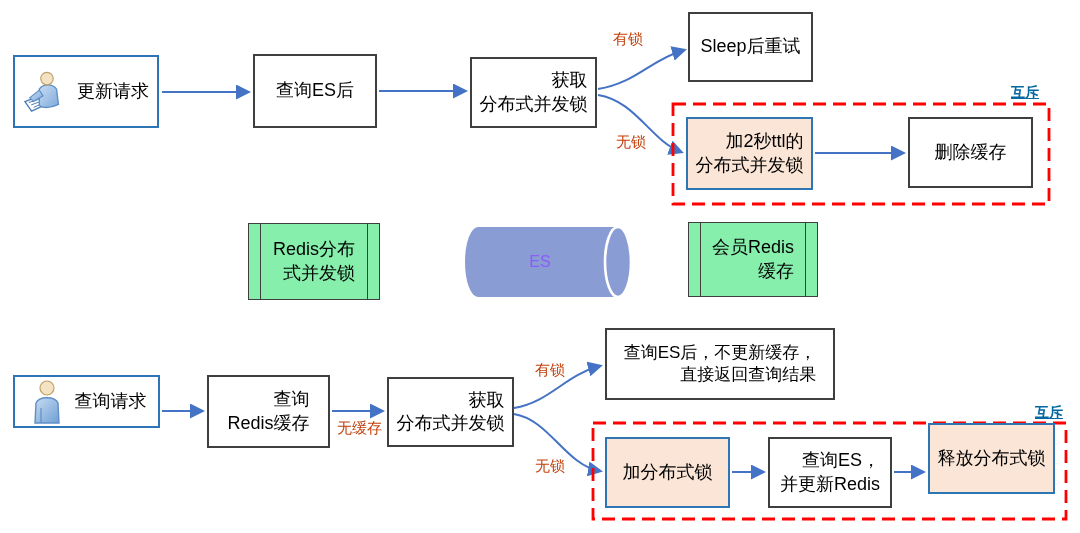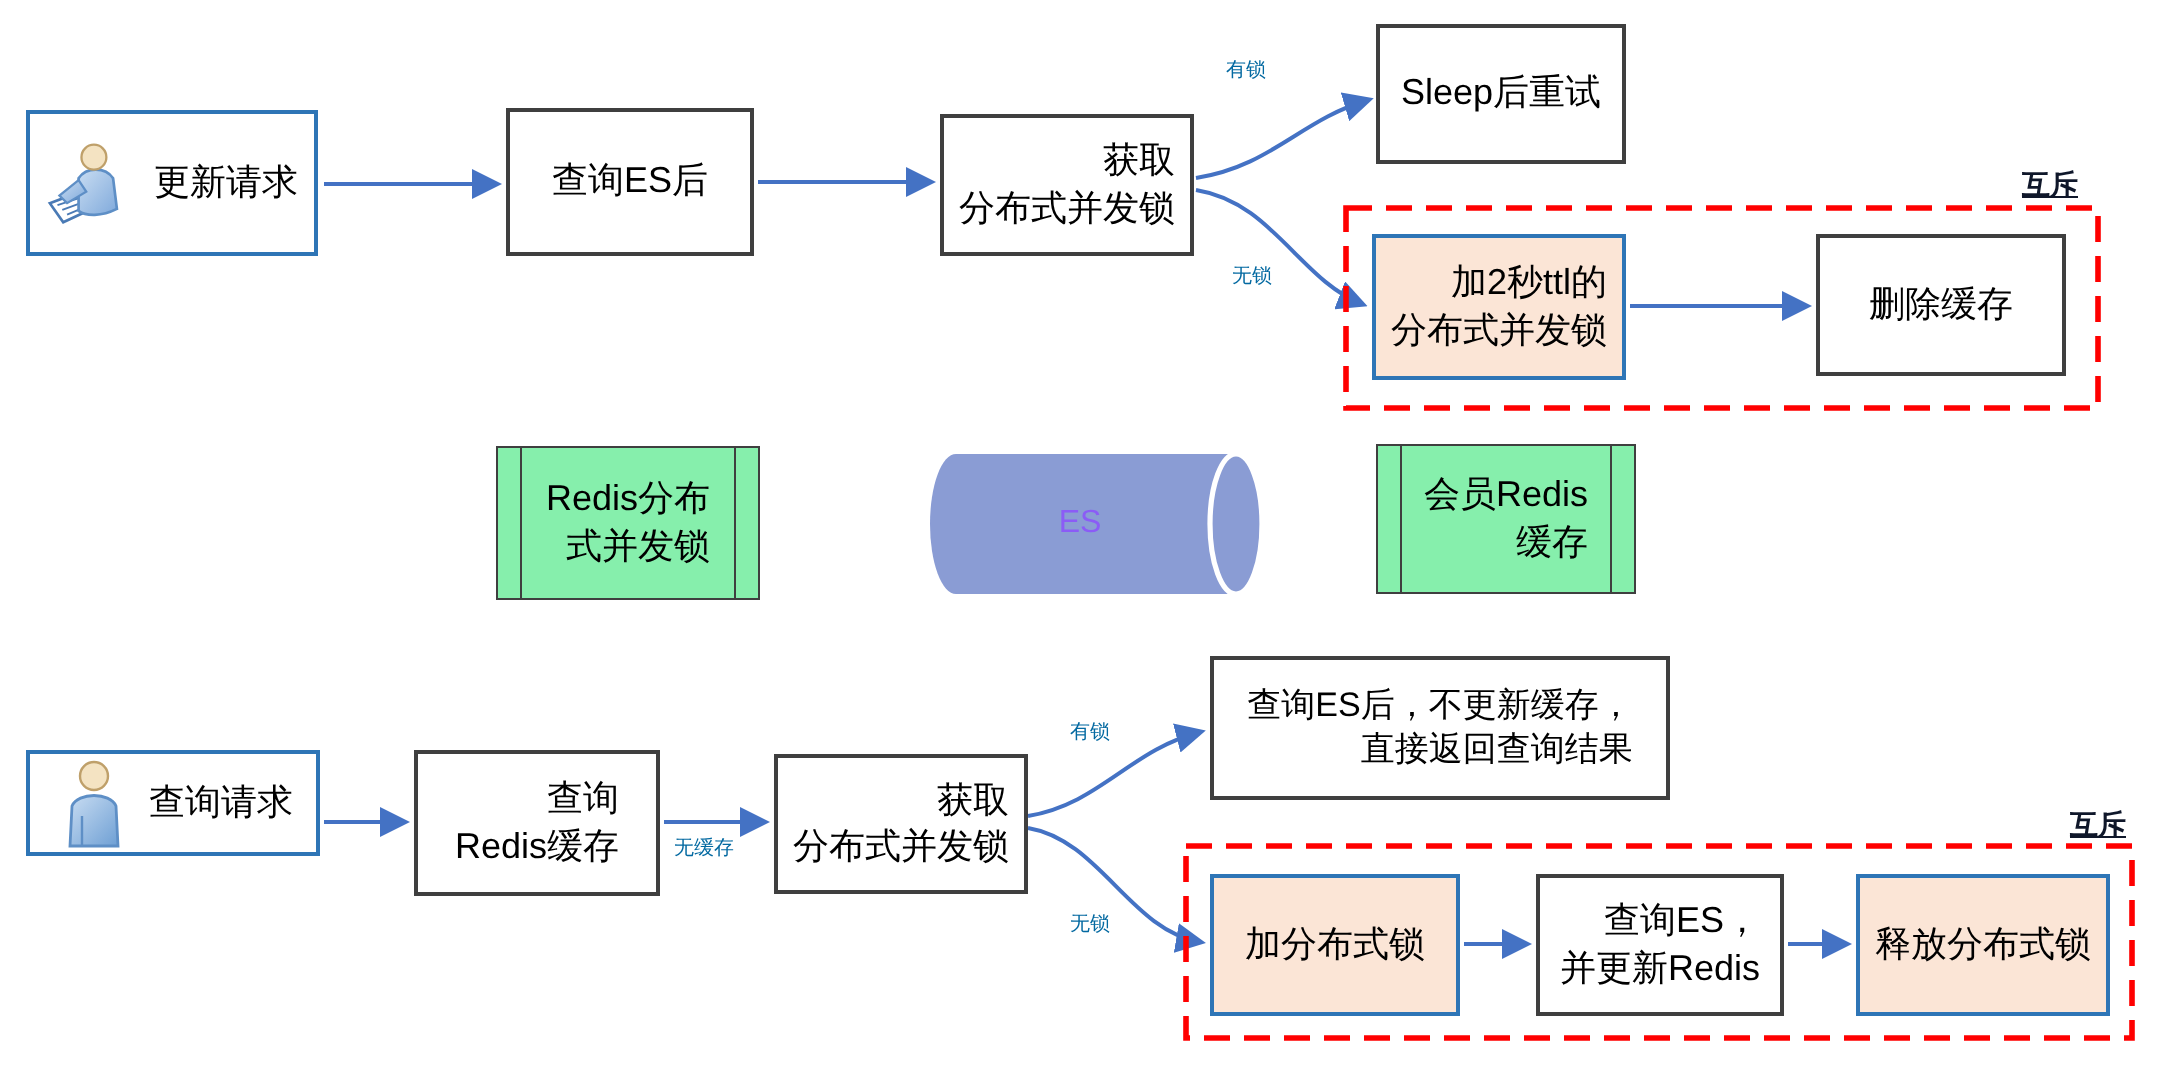--- a/index.html
+++ b/index.html
@@ -15,23 +15,23 @@
   }
   .node .line{display:block;}
   .blue-border{border:2.5px solid #2E75B6;}
   .orange{background:#FBE5D6;border:2.5px solid #2E75B6;}
   .subroutine{background:#86efac;border:1.5px solid #3F3F3F;}
   .subroutine .bar{position:absolute;top:0;bottom:0;width:0;border-left:1.5px solid #3F3F3F;}
   .subroutine .bar.l{left:11px;}
   .subroutine .bar.r{right:11px;}
   .req{display:flex;gap:8px;align-items:center;justify-content:center;}
   .req .icon{display:flex;align-items:center;}
-  .flow-label{position:absolute;z-index:3;font-size:10px;color:#0369a1;line-height:1;}
+  .flow-label{position:absolute;z-index:3;font-size:15px;color:#c2410c;line-height:1;}
   .mutex-label{
-    position:absolute;z-index:3;font-size:14px;font-weight:600;color:#0f172a;
+    position:absolute;z-index:3;font-size:14px;font-weight:600;color:#0369a1;
     text-decoration:underline;line-height:1;
   }
   .cyl{position:absolute;z-index:2;}
   .cyl-text{
     position:absolute;z-index:3;color:#8b5cf6;font-size:16px;width:100%;text-align:center;
   }
   .sm{font-size:17px;}
 </style>
 </head>
 <body>
@@ -183,21 +183,21 @@
     <span>加分布式锁</span>
   </div>
 
   <div class="node" style="left:768px;top:437px;width:124px;height:71px;">
     <div>
       <span class="line">查询ES，</span>
       <span class="line">并更新Redis</span>
     </div>
   </div>
 
-  <div class="node orange" style="left:928px;top:437px;width:127px;height:71px;">
+  <div class="node orange" style="left:928px;top:423px;width:127px;height:71px;">
     <span>释放分布式锁</span>
   </div>
 
   <div class="flow-label" style="left:337px;top:420px;">无缓存</div>
   <div class="flow-label" style="left:535px;top:362px;">有锁</div>
   <div class="flow-label" style="left:535px;top:458px;">无锁</div>
   <div class="mutex-label" style="left:1035px;top:405px;">互斥</div>
 
 </div>
 

